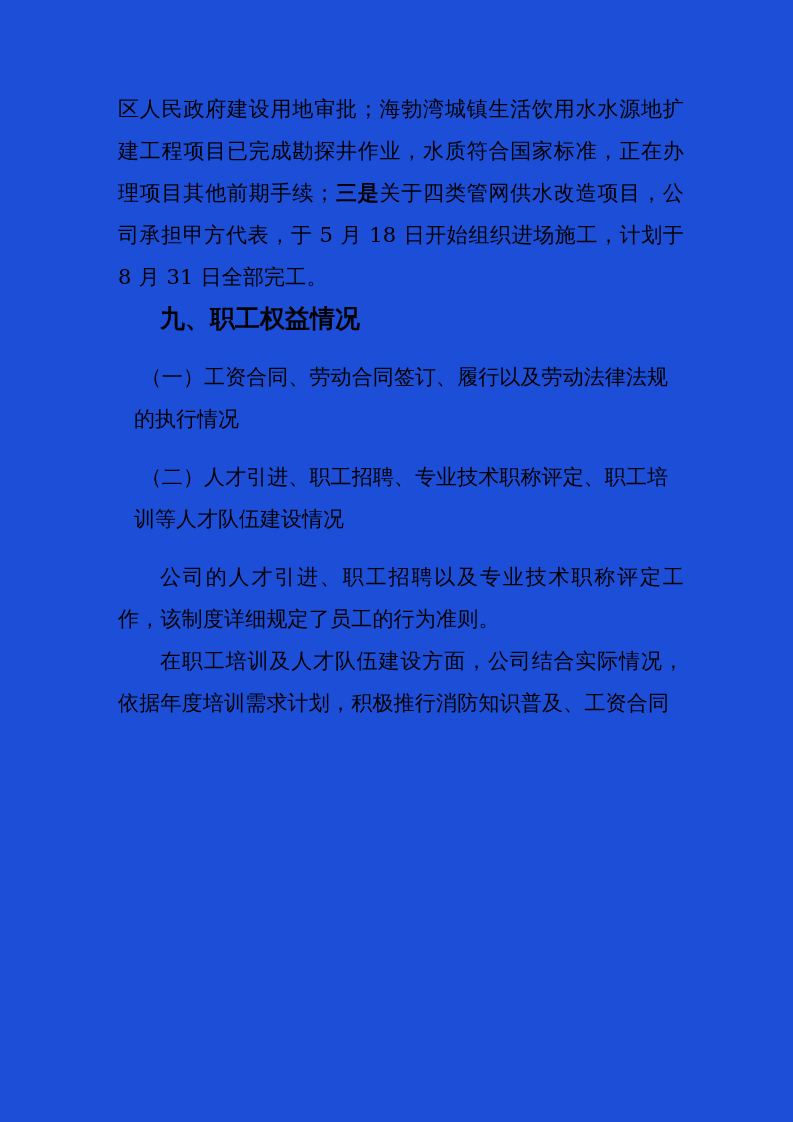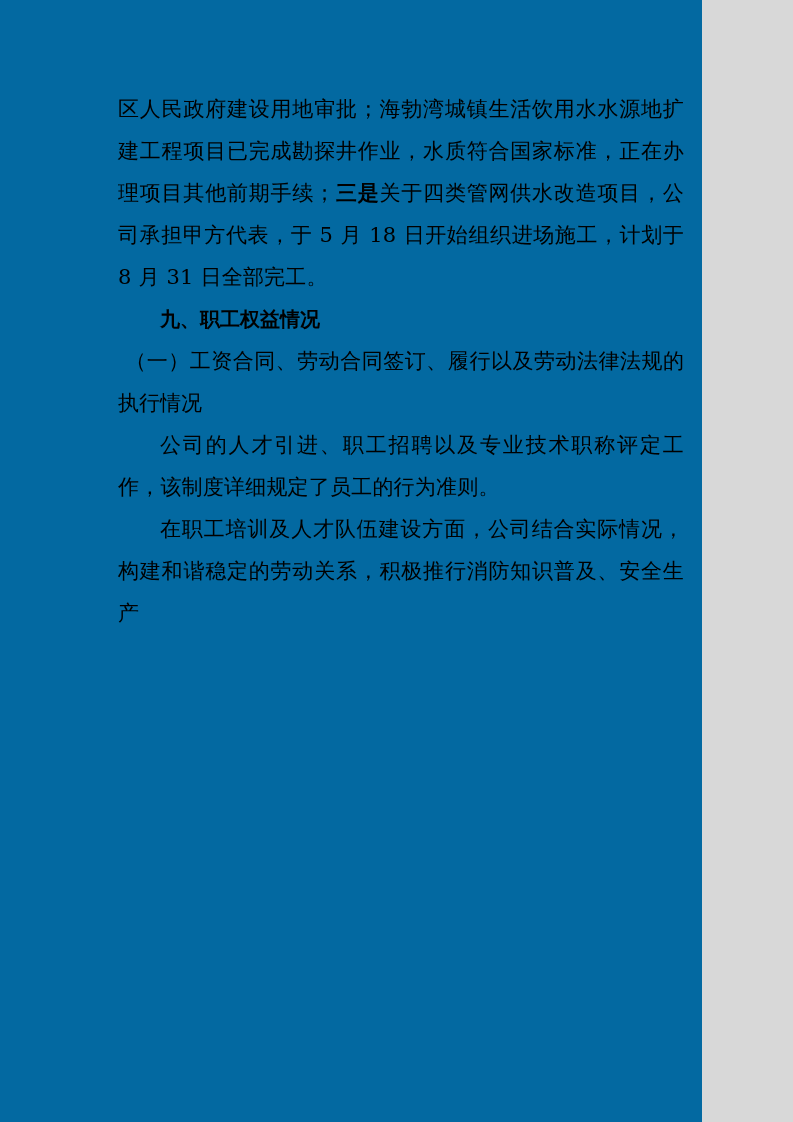--- a/index.html
+++ b/index.html
@@ -4,23 +4,23 @@
 <style>
   html, body {
     margin: 0;
     padding: 0;
     background: #d8d8d8;
   }
   body {
     font-family: "DejaVu Serif", serif;
   }
   .page {
-    width: 702px;
+    width: 793px;
     height: 1122px;
-    background: #0369a1;
+    background: #1d4ed8;
     position: relative;
     box-sizing: border-box;
     overflow: hidden;
   }
   .content {
     position: absolute;
     left: 118px;
     top: 88px;
     width: 566px;
   }
@@ -32,52 +32,53 @@
     text-align: justify;
     text-justify: inter-ideograph;
     margin: 0 0 0 0;
     letter-spacing: 0.2px;
   }
   .indent {
     text-indent: 42px;
   }
   .heading {
     font-family: "DejaVu Serif", serif;
-    font-size: 20px;
+    font-size: 25px;
     line-height: 42px;
     font-weight: bold;
     color: #000000;
     text-indent: 42px;
     margin: 0;
   }
   .sub-heading {
     font-family: "DejaVu Serif", serif;
     font-size: 21px;
     line-height: 42px;
     color: #000000;
     text-align: justify;
     text-justify: inter-ideograph;
-    margin: 0;
+    margin: 16px;
   }
   b.bold-run {
     font-weight: bold;
   }
 </style>
 </head>
 <body>
 
 <div class="page">
   <div class="content">
 
     <p class="para"><span>区人民政府建设用地审批；海勃湾城镇生活饮用水水源地扩建工程项目已完成勘探井作业，水质符合国家标准，正在办理项目其他前期手续；</span><b class="bold-run">三是</b><span>关于四类管网供水改造项目，公司承担甲方代表，于 5 月 18 日开始组织进场施工，计划于 8 月 31 日全部完工。</span></p>
 
     <p class="heading">九、职工权益情况</p>
 
     <p class="sub-heading">&nbsp;<span>（一）工资合同、劳动合同签订、履行以及劳动法律法规的执行情况</span></p>
 
 
+    <p class="sub-heading">&nbsp;<span>（二）人才引进、职工招聘、专业技术职称评定、职工培训等人才队伍建设情况</span></p>
 
     <p class="para indent">公司的人才引进、职工招聘以及专业技术职称评定工作，该制度详细规定了员工的行为准则。</p>
 
-    <p class="para indent">在职工培训及人才队伍建设方面，公司结合实际情况，构建和谐稳定的劳动关系，积极推行消防知识普及、安全生产</p>
+    <p class="para indent">在职工培训及人才队伍建设方面，公司结合实际情况，依据年度培训需求计划，积极推行消防知识普及、工资合同</p>
 
   </div>
 </div>
 
 </body></html>

